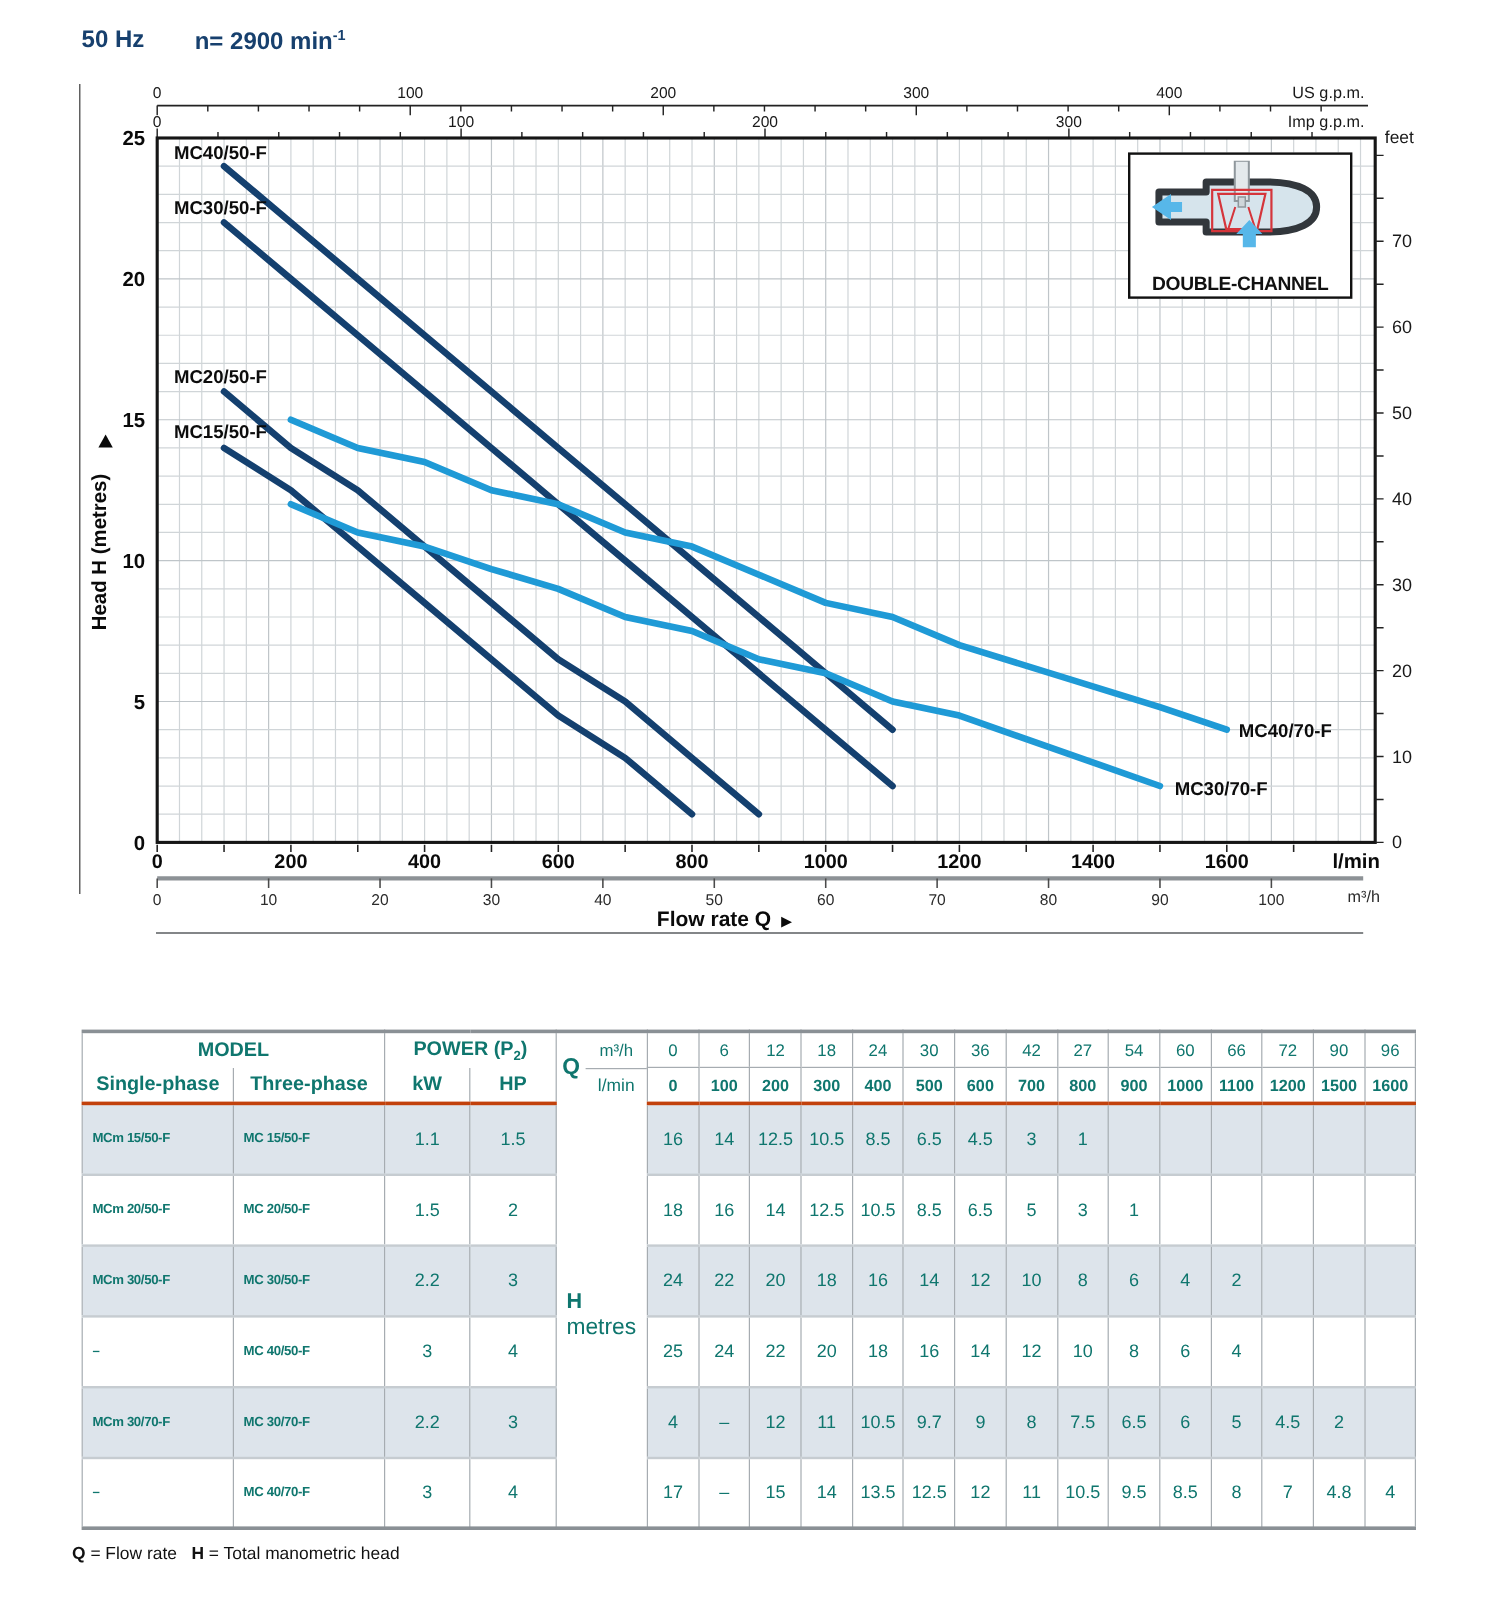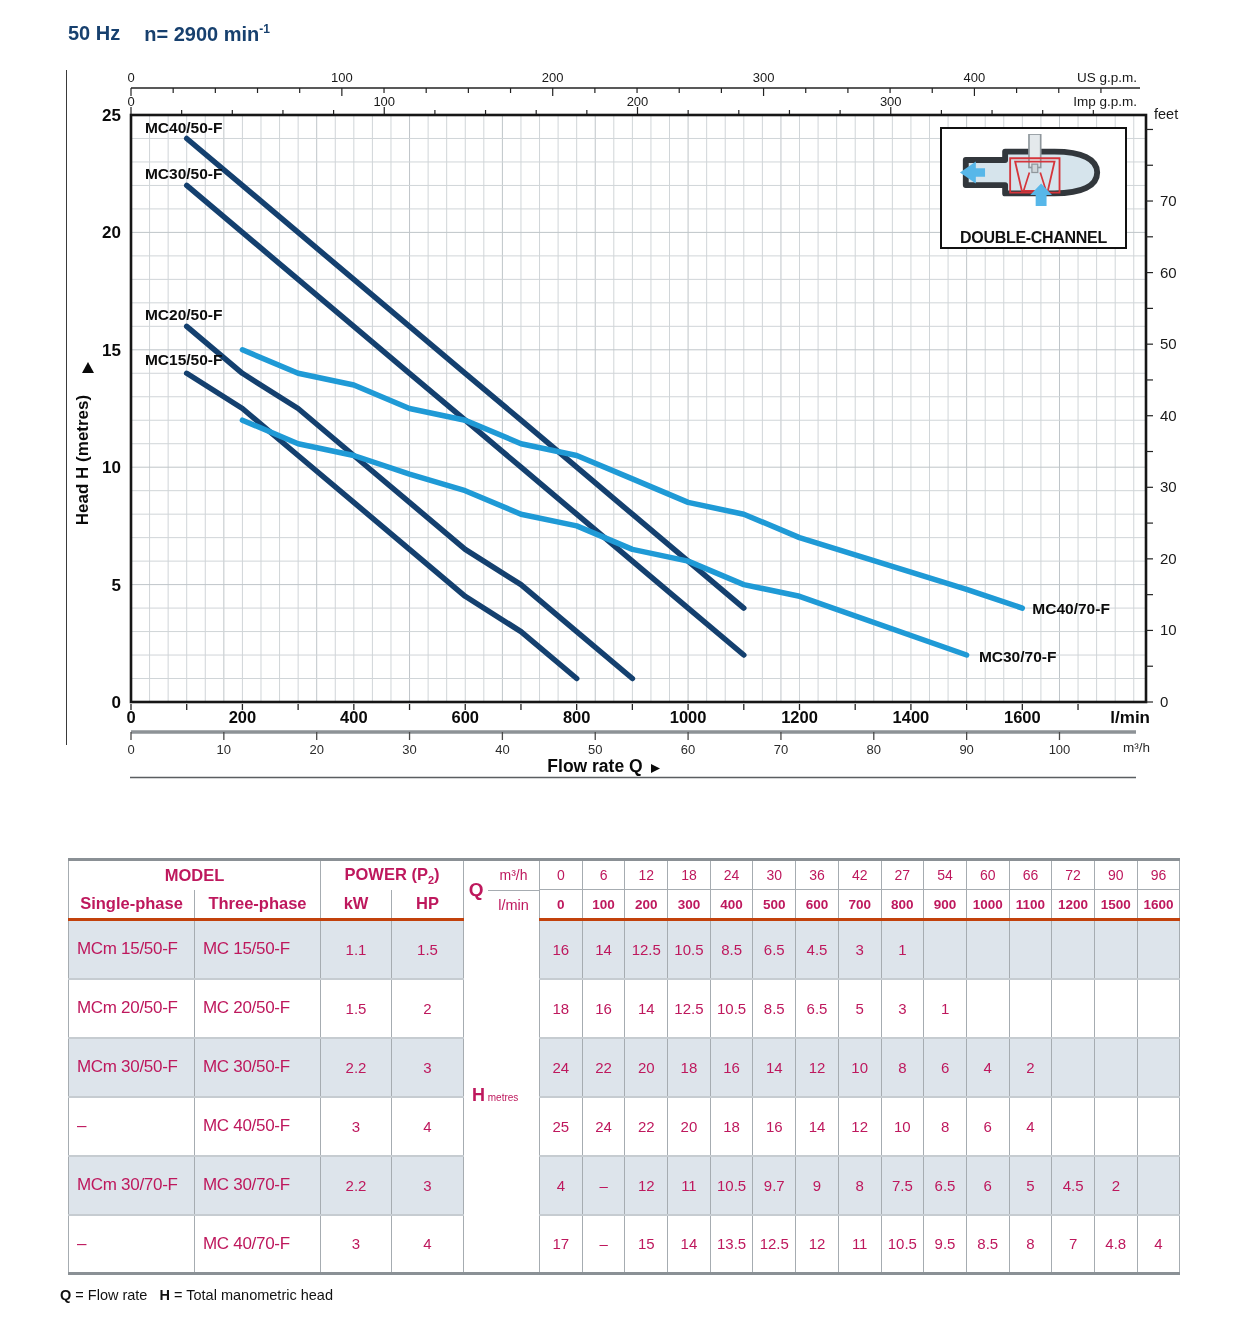--- a/index.html
+++ b/index.html
@@ -3,59 +3,59 @@
 <meta charset="utf-8">
 <style>
   * { margin:0; padding:0; box-sizing:border-box; }
   body { font-family:"Liberation Sans", sans-serif; background:#ffffff; }
   .page { position:relative; width:1238px; height:1333px; background:#fff; overflow:hidden; }
 
   
   .titlebar { position:absolute; left:68px; top:22px; width:1102px;
               display:flex; justify-content:space-between; align-items:baseline; }
   .title { font-size:21px; font-weight:bold; color:#17406e; letter-spacing:-0.2px; }
-  .speed { font-size:20px; font-weight:bold; color:#17406e; display:flex; gap:24px; }
+  .speed { font-size:20px; font-weight:bold; color:#17406e; display:flex; gap:42px; }
   .speed sup { font-size:12px; }
 
   
   #chart { position:absolute; left:0; top:55px; }
 
   
   .badge { position:absolute; left:940px; top:127px; width:187px; height:122px;
            background:#fff; border:2px solid #111; display:flex; flex-direction:column;
            align-items:center; justify-content:flex-start; padding-top:5px; }
   .badge-label { font-size:16px; font-weight:bold; color:#111; letter-spacing:-0.3px; margin-top:18px; }
 
   
   table.perf { position:absolute; left:68px; top:858px; width:1112px;
                border-collapse:collapse; table-layout:fixed;
                border-left:1px solid #a6acb1; border-right:1px solid #a6acb1;
                border-top:3px solid #8a9095; border-bottom:3px solid #8a9095;
-               font-family:"Liberation Sans", sans-serif; color:#be185d; }
+               font-family:"Liberation Sans", sans-serif; color:#0f766e; }
   .perf th, .perf td { border-left:1px solid #a6acb1; padding:0; text-align:center; vertical-align:middle; }
   .perf thead th { height:30px; font-weight:bold; font-size:16.5px; background:#fff; }
   .perf .hr1 .vh { border-bottom:1px solid #a6acb1; }
   .perf .vh.m3 { font-weight:normal; font-size:14px; }
   .perf .vh.lm { font-weight:bold; font-size:13.5px; }
   .perf .hr2 th { border-bottom:3px solid #c2410c; }
   .perf .qcell { border-bottom:none; }
   .qwrap { display:flex; height:100%; align-items:stretch; }
   .qletter { width:24px; display:flex; align-items:center; justify-content:center;
              font-weight:bold; font-size:19px; }
   .qr { flex:1; display:flex; flex-direction:column; }
   .qm, .ql { flex:1; display:flex; align-items:center; justify-content:center; }
   .qm { border-bottom:1px solid #a6acb1; font-weight:normal; font-size:14px; }
   .ql { font-weight:normal; font-size:14.5px; }
   .perf tbody td { height:59px; font-size:15px; }
   .perf tbody tr:not(:first-child) td { border-top:2px solid #c6ccd1; }
   .perf tbody tr.shaded td { background:#dde4eb; }
-  .perf td.model { font-weight:normal; font-size:17px; text-align:left; padding-left:8px; letter-spacing:-0.3px; }
+  .perf td.model { font-weight:bold; font-size:11px; text-align:left; padding-left:8px; letter-spacing:-0.3px; }
   .perf td.hcell { background:#fff !important; border-top:none !important; text-align:left; padding-left:8px; }
   .perf td.hcell b { font-size:18px; }
-  .perf td.hcell span { font-size:10px;margin-top:12px; }
+  .perf td.hcell span { font-size:19px;margin-top:12px; }
 
   
   .foot { position:absolute; left:60px; top:1287px; width:1112px;
           display:flex; justify-content:space-between; font-size:14.5px; color:#111; }
 </style>
 </head>
 <body>
 
 <div class="page">
 

